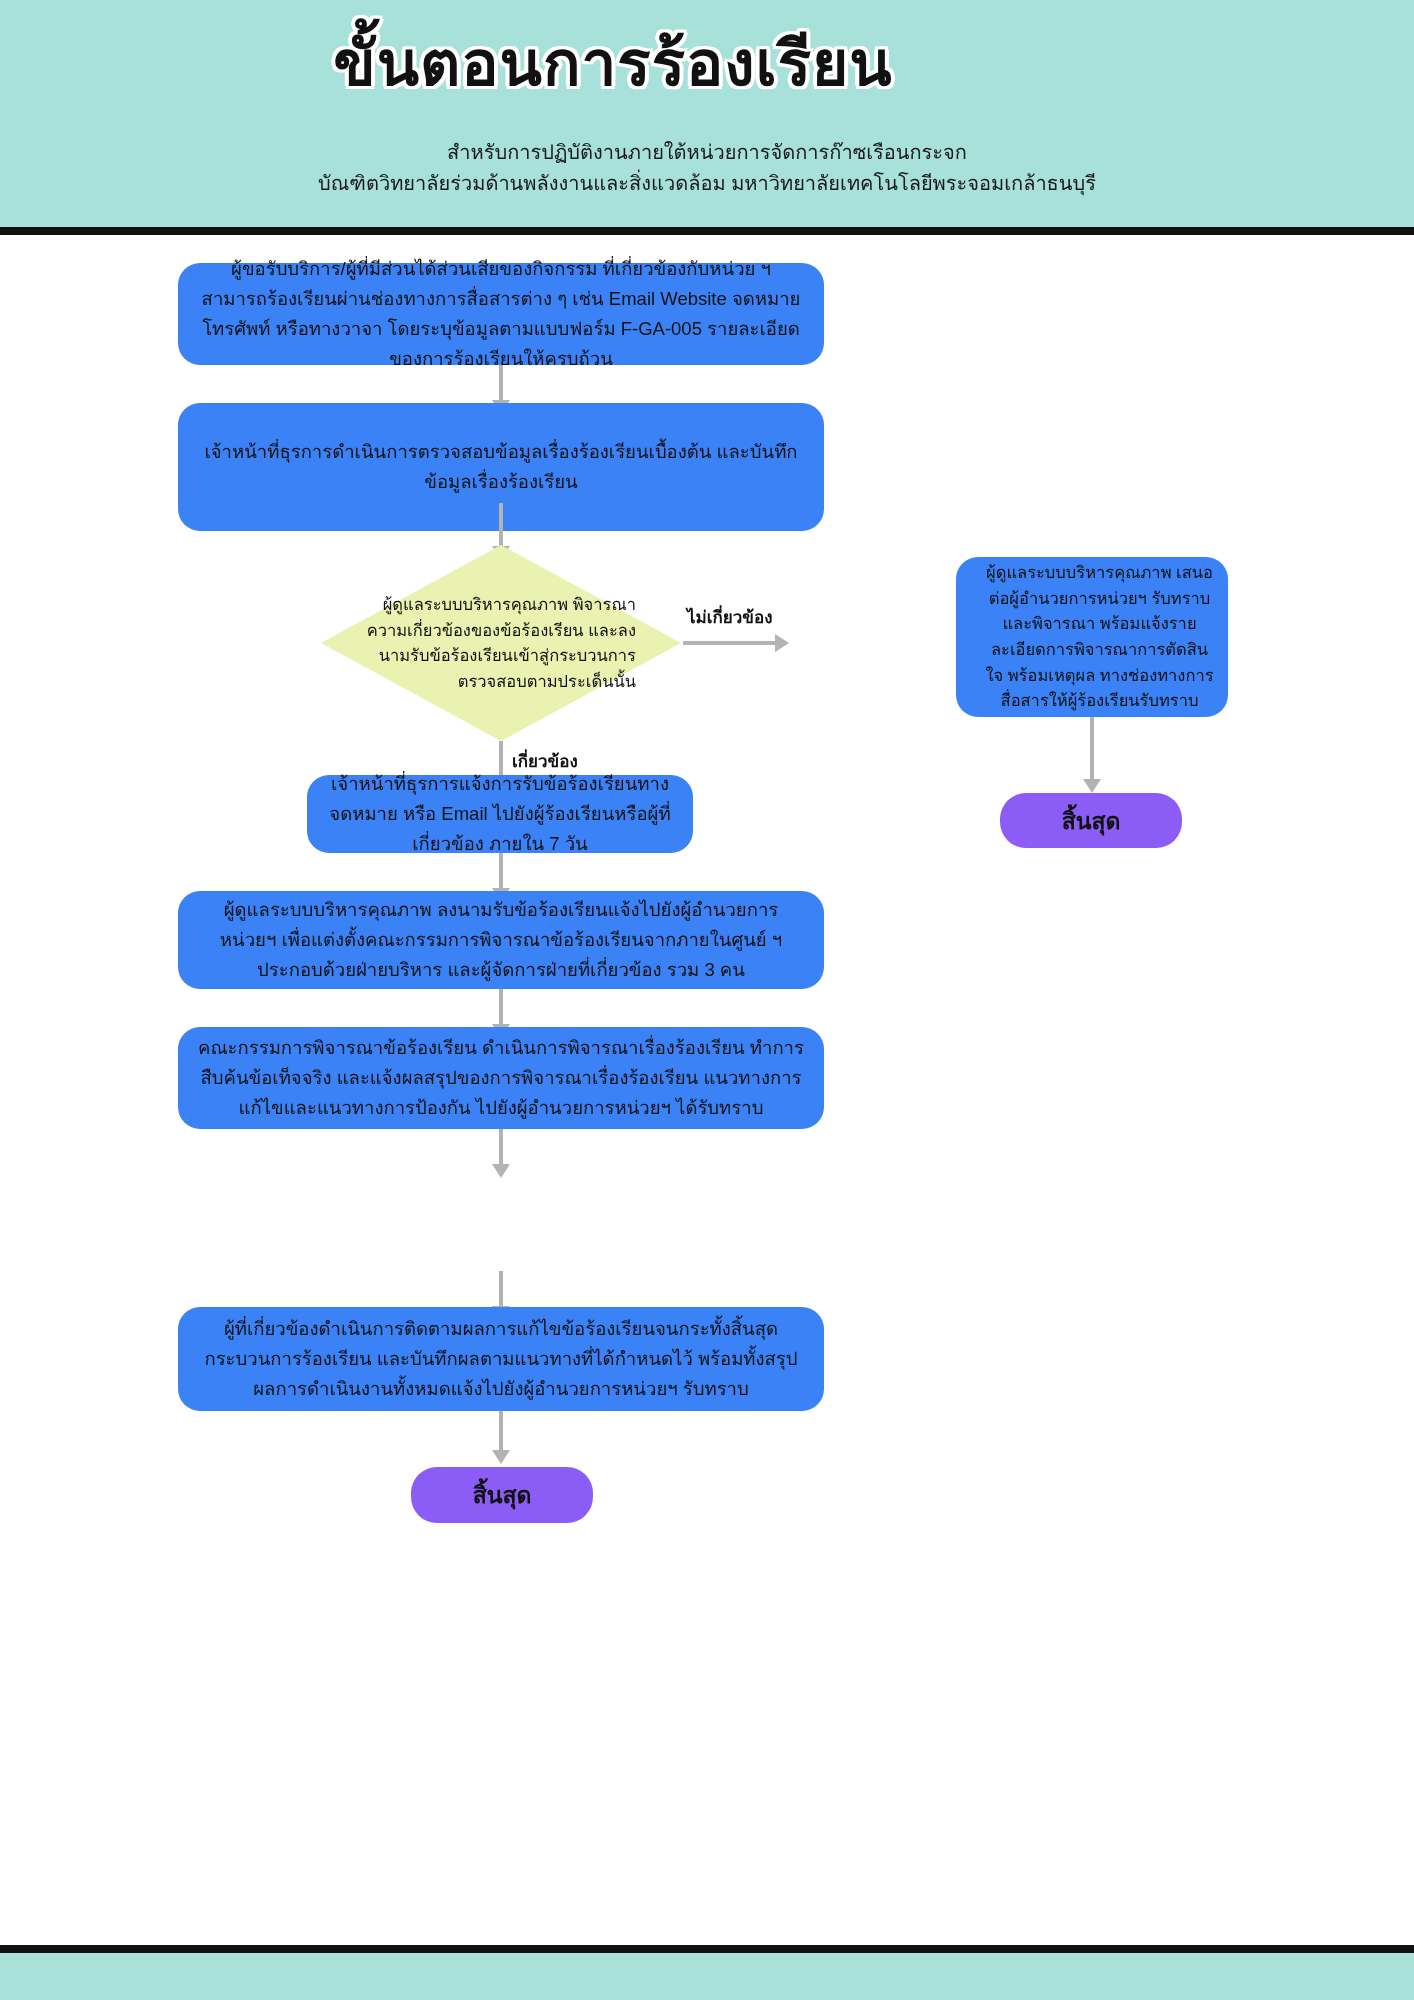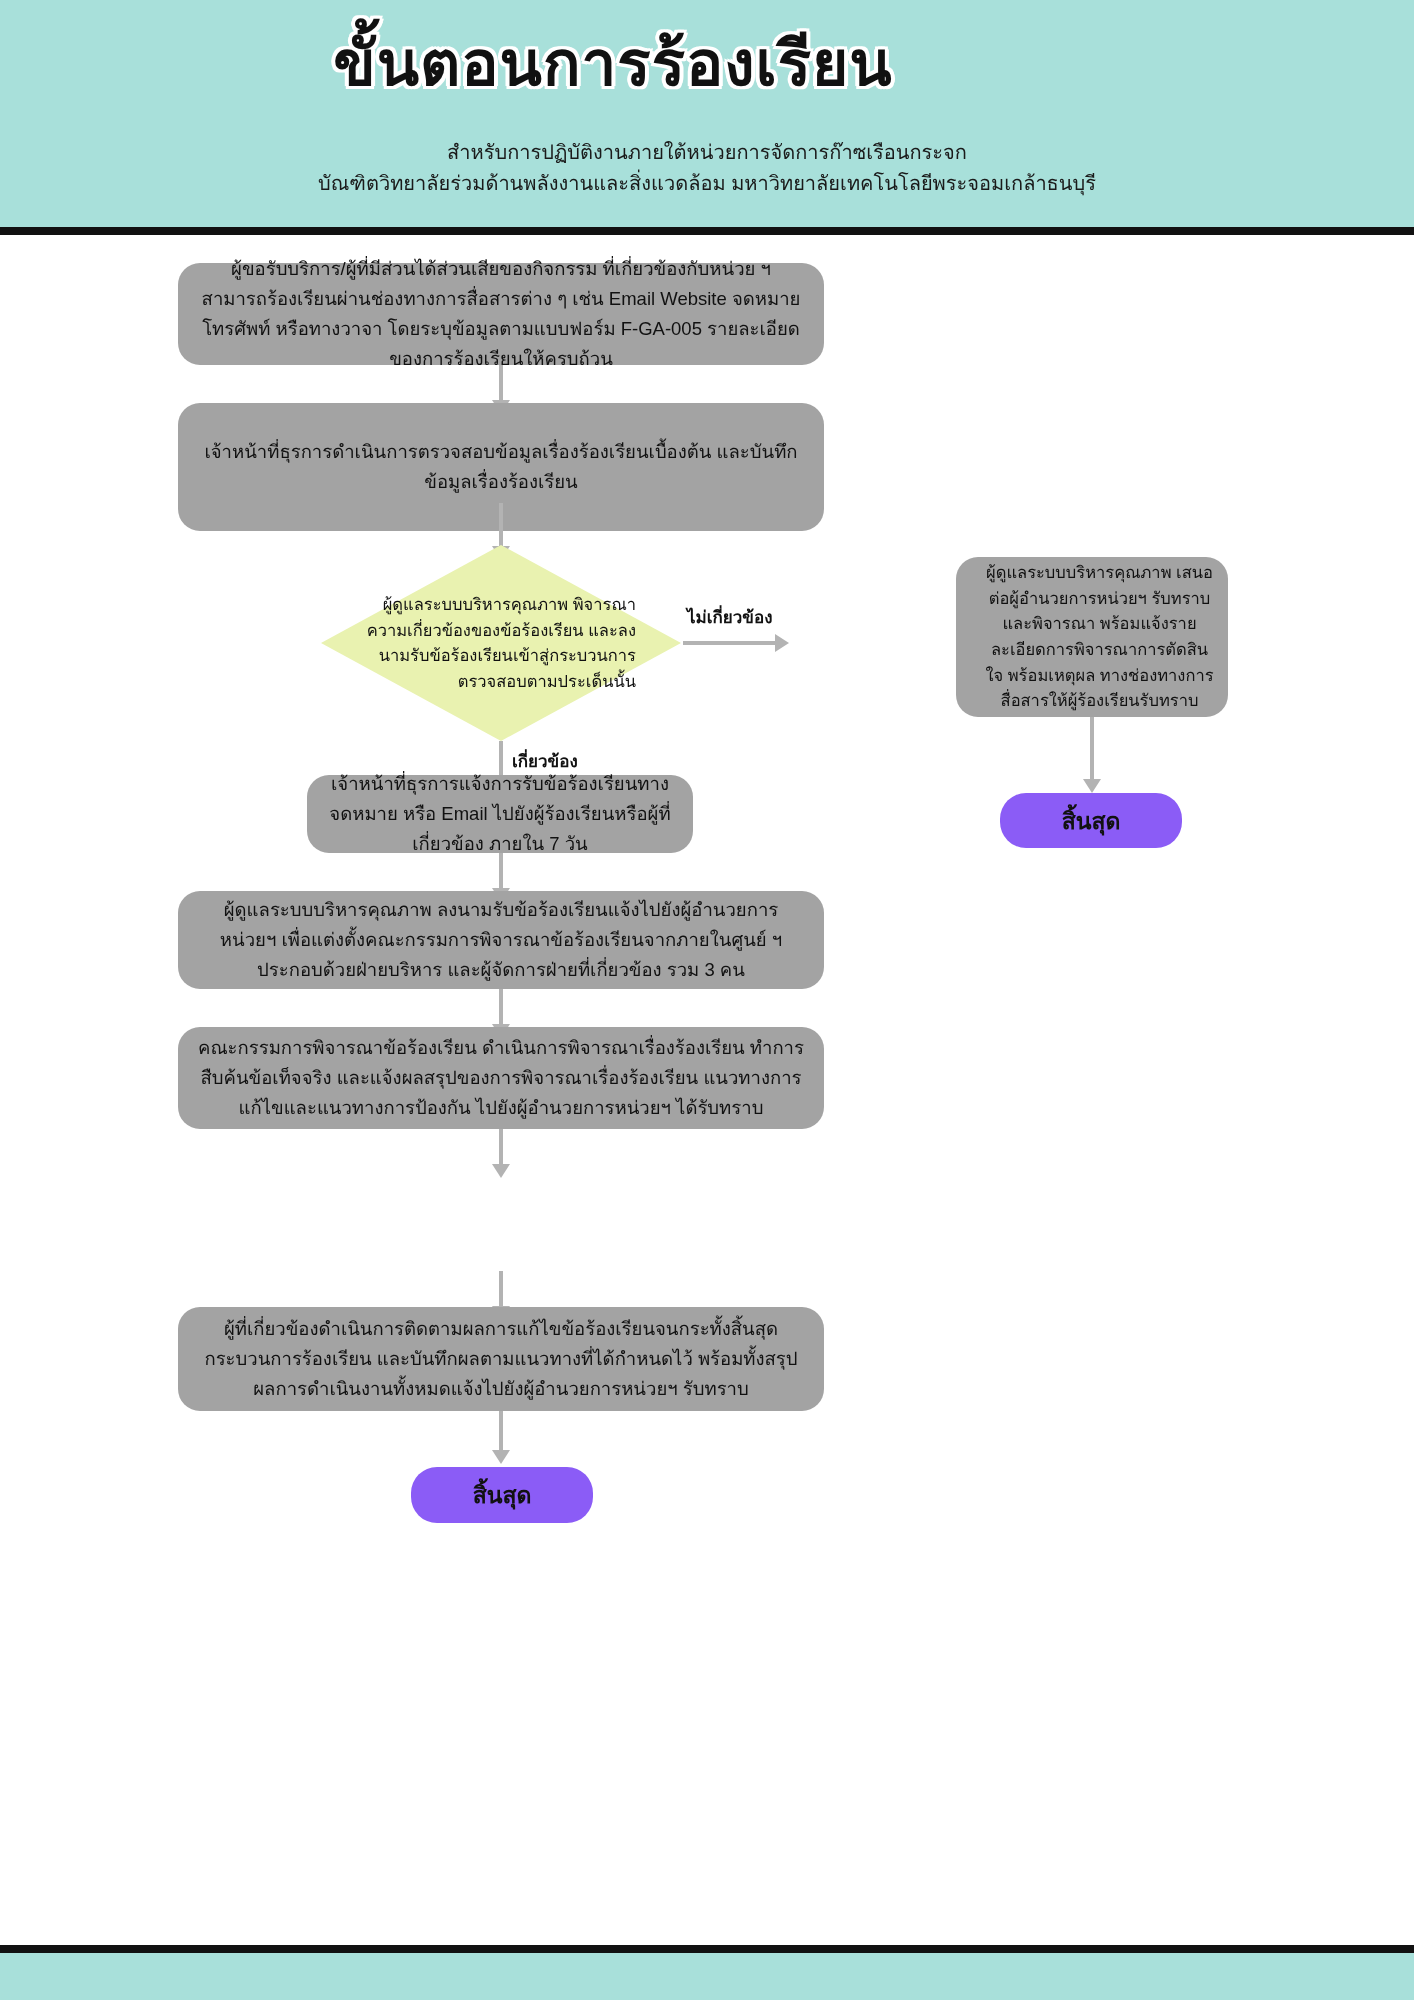--- a/index.html
+++ b/index.html
@@ -88,21 +88,21 @@
     left: 0;
     top: 235px;
     width: 1414px;
     height: 1710px;
   }
 
   
   .node {
     position: absolute;
     box-sizing: border-box;
-    background: #a3a3a3;
+    background: #3b82f6;
     border-radius: 22px;
     display: flex;
     align-items: center;
     justify-content: center;
     text-align: center;
     color: #111111;
     font-size: 18.5px;
     line-height: 1.62;
     padding: 10px 20px;
   }

